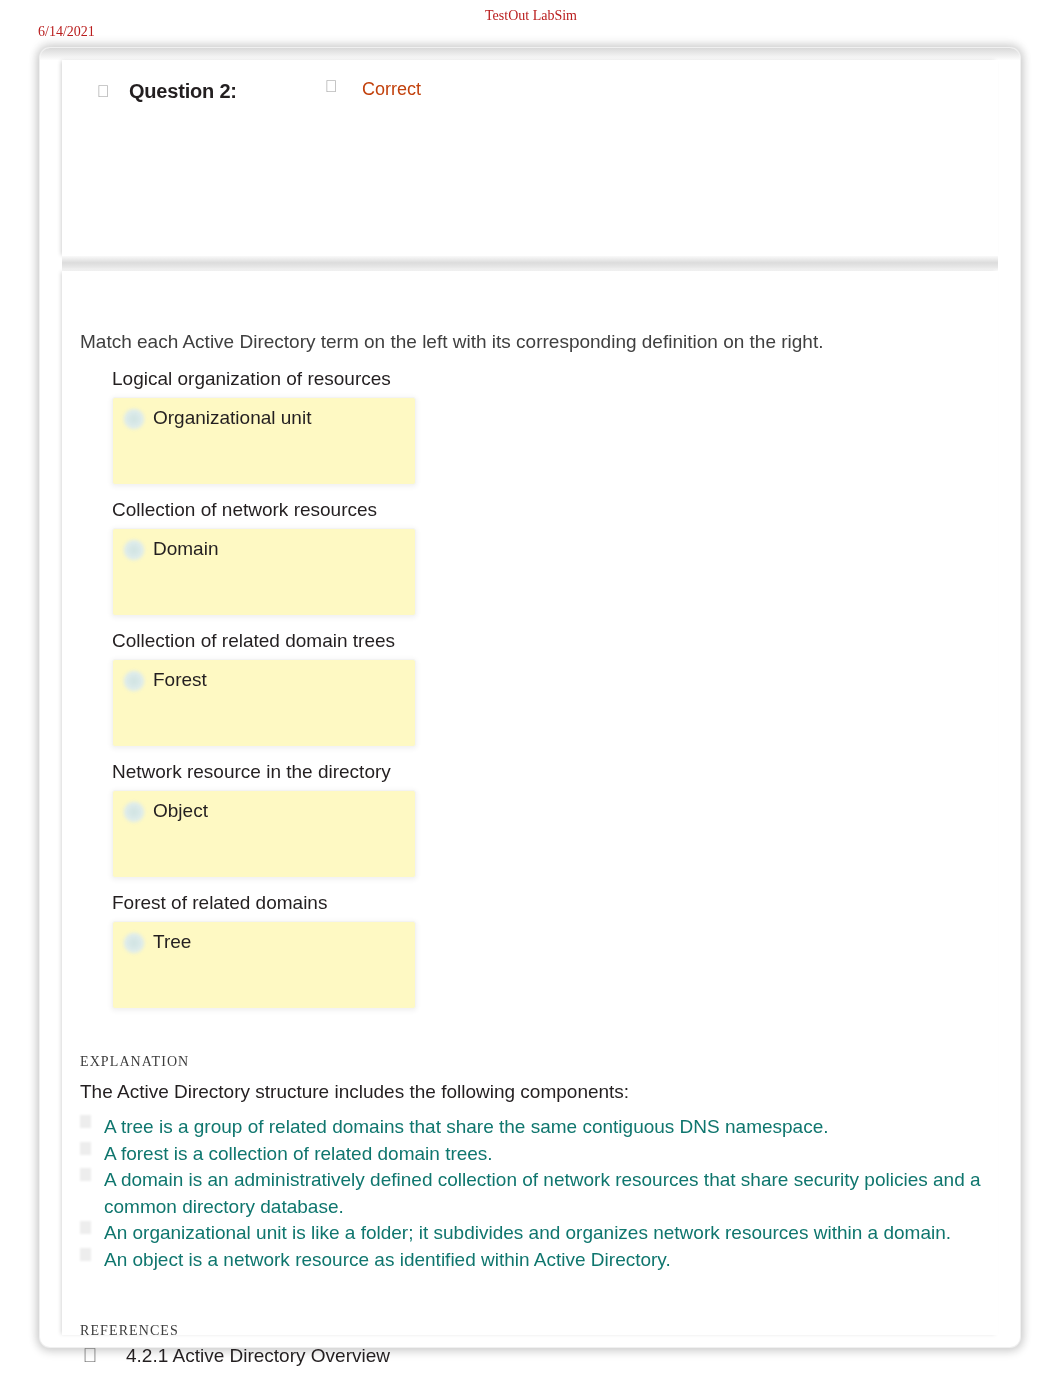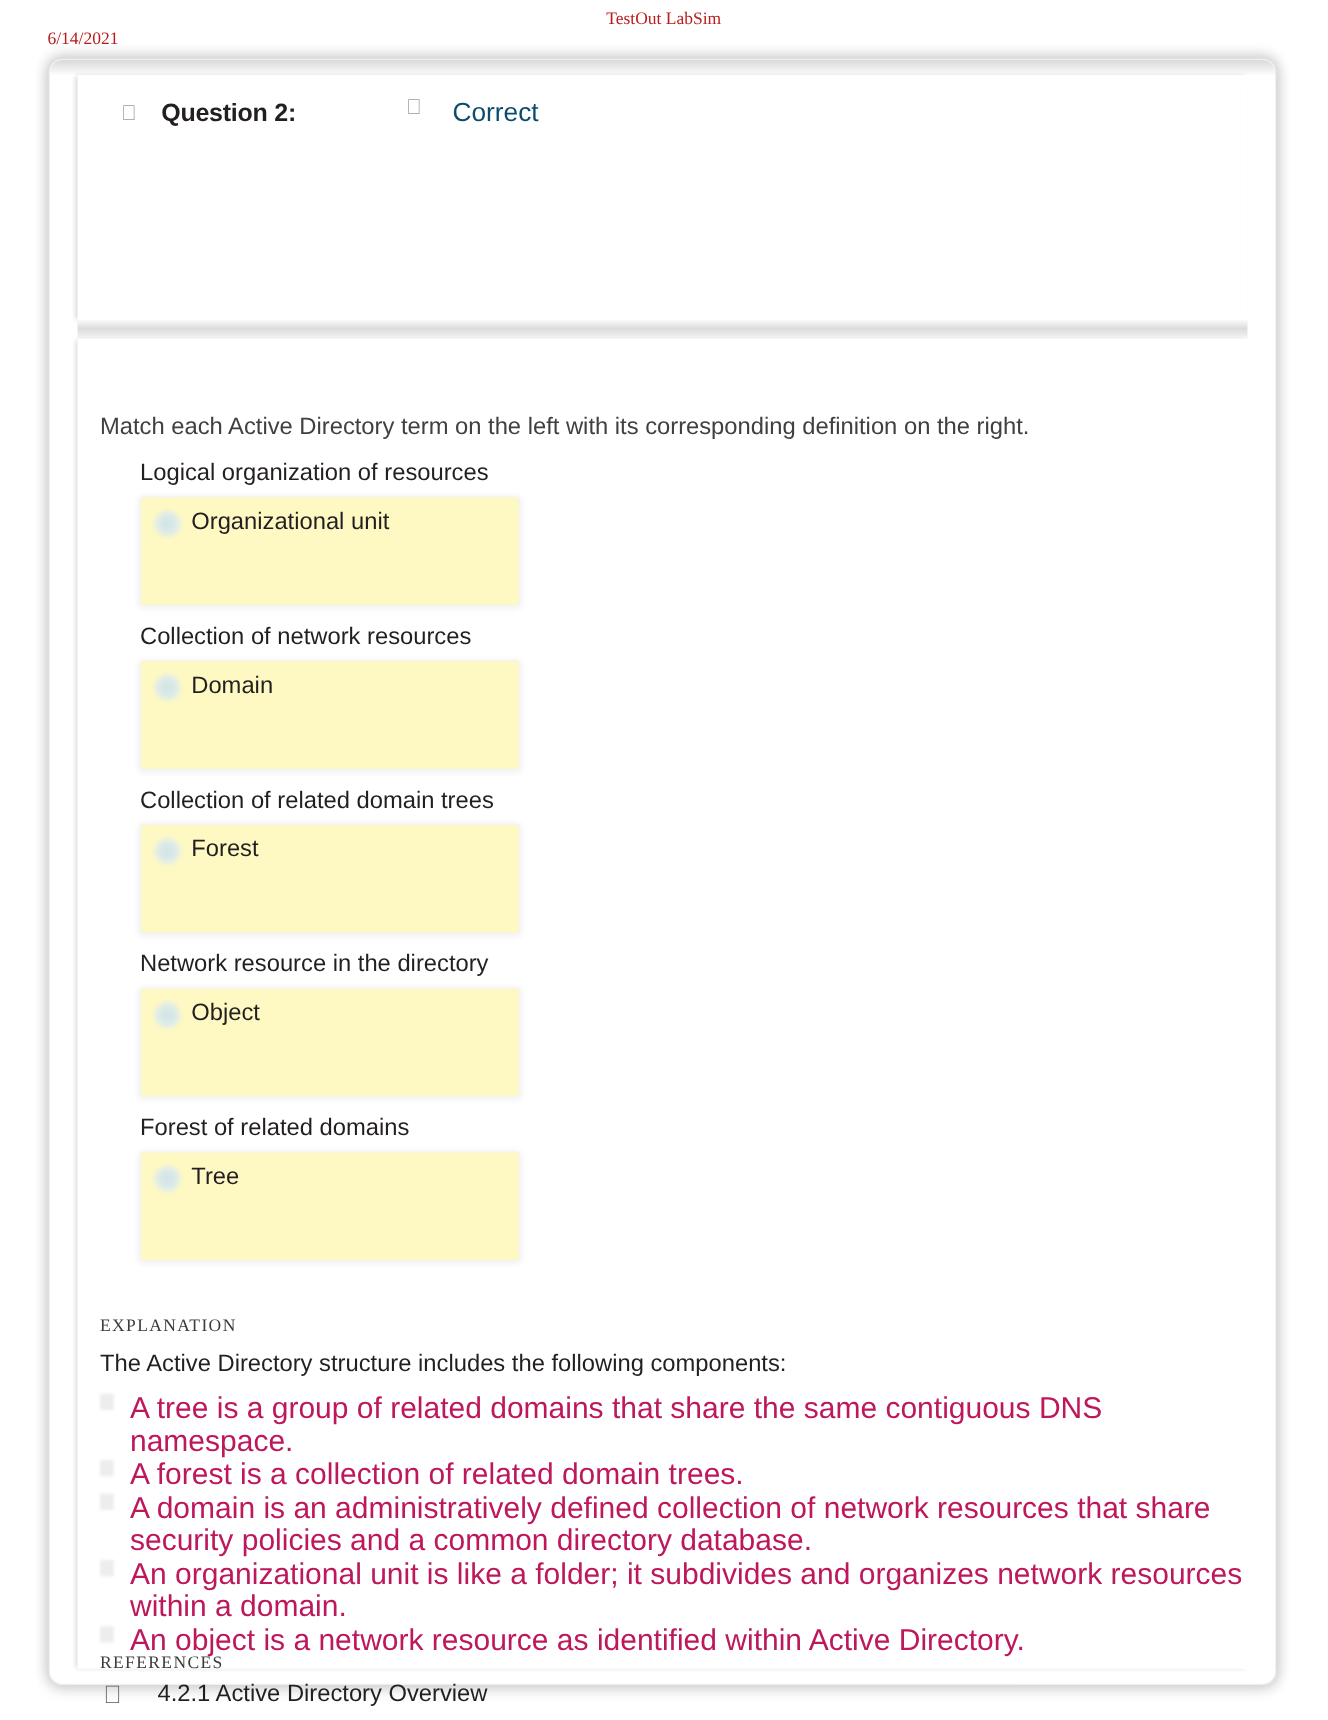--- a/index.html
+++ b/index.html
@@ -88,22 +88,22 @@
     letter-spacing: -0.2px;
     color: #231f20;
     white-space: nowrap;
   }
   .q-tofu-1 { left: 36px; top: 21px; font-size: 17px; }
   .q-tofu-2 { left: 264px; top: 16px; font-size: 17px; }
   .q-status {
     position: absolute;
     left: 300px;
     top: 19px;
-    font-size: 21px;
-    color: #0c4a6e;
+    font-size: 18px;
+    color: #c2410c;
     white-space: nowrap;
   }
 
   
   .band {
     position: absolute;
     left: 22px;
     top: 208px;
     width: 936px;
     height: 15px;
@@ -208,23 +208,23 @@
     left: 18px;
     top: 843px;
     width: 916px;
     margin: 0;
     padding: 0;
     list-style: none;
   }
   .expl-list li {
     position: relative;
     padding-left: 24px;
-    font-size: 24px;
+    font-size: 19px;
     line-height: 26.5px;
-    color: #be185d;
+    color: #0f766e;
   }
   .expl-list li .li-marker {
     position: absolute;
     left: 0;
     top: 1px;
     width: 11px;
     height: 13px;
     background: #ededed;
     filter: blur(1.1px);
   }

